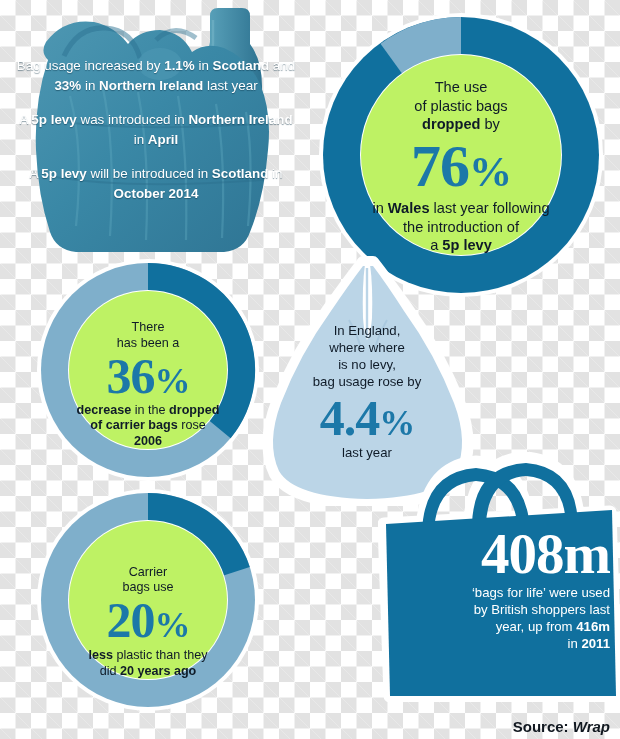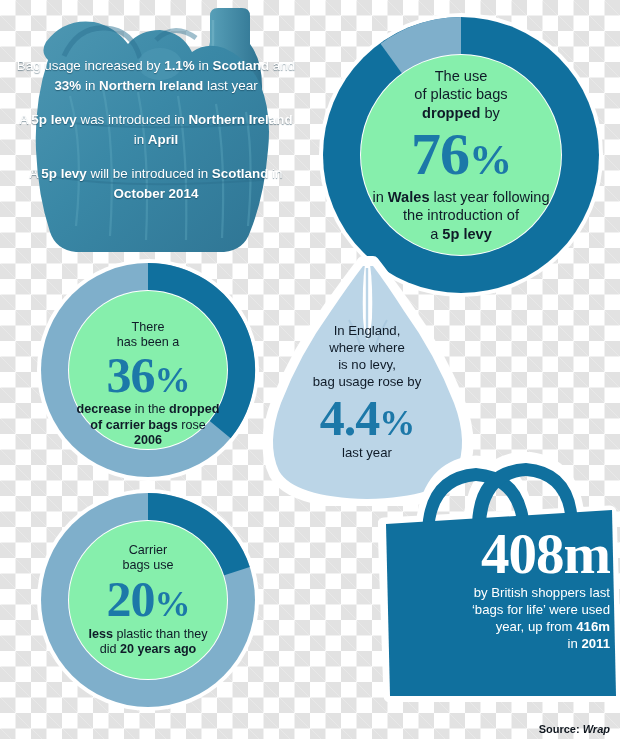--- a/index.html
+++ b/index.html
@@ -30,23 +30,23 @@
     color:#ffffff;text-align:center;
     font-size:13.4px;line-height:1.52;
     text-shadow:0 1px 1px rgba(0,40,60,.45);
   }
   .bag-photo-text p{margin:0 0 13px 0;}
   .bag-photo-text p:last-child{margin-bottom:0;}
 
   
   .donut{position:absolute;border-radius:50%;}
   .donut .hole{
-    position:absolute;border-radius:50%;background:#86efac;
+    position:absolute;border-radius:50%;background:#bef264;
     left:50%;top:50%;transform:translate(-50%,-50%);
-    display:flex;align-items:center;justify-content:center;
+    display:flex;align-items:flex-end;justify-content:center;
   }
   .donut .hole .inner{width:100%;text-align:center;color:#0f1b28;}
 
   .d76{left:318px;top:12px;width:286px;height:286px;}
   .d76 .hole{width:200px;height:200px;}
   .d76 .inner{font-size:14.6px;line-height:1.27;padding:0 6px;box-sizing:border-box;}
 
   .d36{left:36px;top:258px;width:224px;height:224px;}
   .d36 .hole{width:158px;height:158px;}
   .d36 .inner{font-size:12.6px;line-height:1.22;padding:0 3px;box-sizing:border-box;margin-top:28px;}
@@ -92,21 +92,21 @@
   }
   .tote-text .big408{
     display:block;color:#ffffff;
     font-family:"Liberation Serif", serif;font-weight:bold;
     font-size:57px;line-height:1.0;letter-spacing:-1px;margin:0 0 2px;
   }
 
   
   .source{
     position:absolute;right:10px;bottom:4px;
-    font-size:11px;color:#111820;font-weight:600;
+    font-size:15px;color:#111820;font-weight:600;
   }
   .source i{font-style:italic;font-weight:bold;}
 </style>
 </head>
 <body>
 
 <div id="stage">
 
   <div class="bag-photo">
     <svg width="292" height="260" viewBox="0 0 292 260" xmlns="http://www.w3.org/2000/svg" aria-hidden="true">
@@ -261,22 +261,22 @@
 
       <path d="M44 80 Q46 20 98 16 Q150 20 152 80 L140 80 Q138 32 98 29 Q58 32 56 80 Z" fill="#10709e"></path>
       <path d="M94 72 Q96 14 148 11 Q198 15 200 72 L188 72 Q186 27 148 24 Q110 27 108 72 Z" fill="#10709e"></path>
 
       <path d="M8 72 L234 58 L238 244 L12 244 Z" fill="#10709e"></path>
     </svg>
   </div>
 
   <div class="tote-text">
     <span class="big408">408m</span>
+    <div>‘bags for life’ were used</div>
     <div>by British shoppers last</div>
-    <div>‘bags for life’ were used</div>
     <div><span>year, up from </span><span class="b">416m</span></div>
     <div><span>in </span><span class="b">2011</span></div>
   </div>
 
   <div class="source">
     <span>Source: </span><i>Wrap</i>
   </div>
 
 </div>
 

